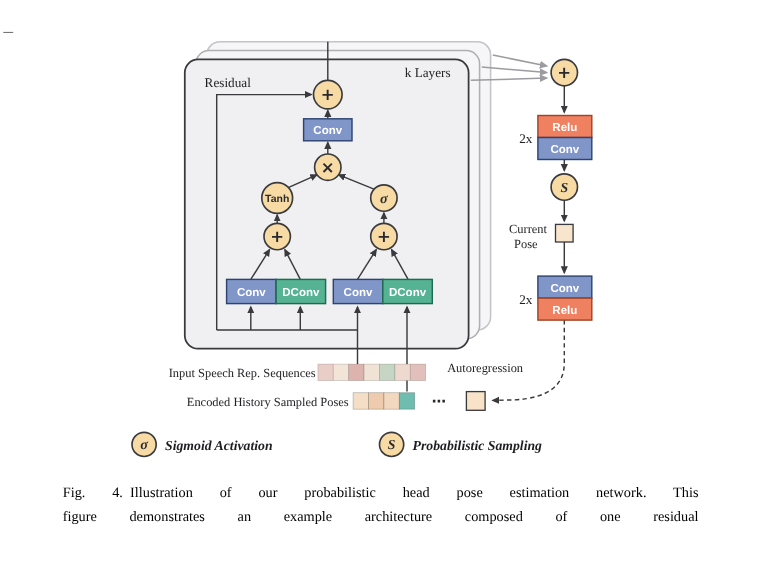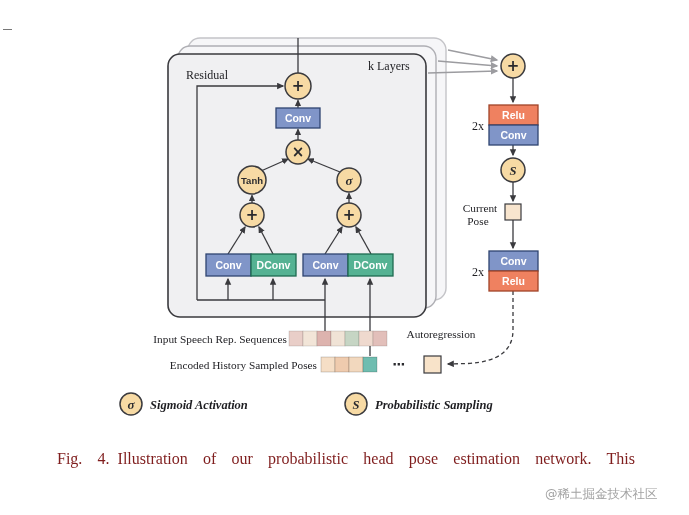--- a/index.html
+++ b/index.html
@@ -13,22 +13,22 @@
   .sigma-lbl{font:italic 700 13px "Liberation Serif",serif;fill:#2A2A2E;text-anchor:middle;}
   .s-lbl{font:italic 700 12.5px "Liberation Serif",serif;fill:#2A2A2E;text-anchor:middle;}
   .box-lbl{font:700 10.5px "Liberation Sans",sans-serif;fill:#ffffff;text-anchor:middle;}
   .anno{font:12px "Liberation Serif",serif;fill:#1E1E22;}
   .anno-sm{font:11.3px "Liberation Serif",serif;fill:#1E1E22;}
   .anno-mid{text-anchor:middle;}
   .anno-end{text-anchor:end;}
   .legend-txt{font:italic 600 12.5px "Liberation Serif",serif;fill:#1E1E22;}
   .dots{font:700 13px "DejaVu Sans",sans-serif;fill:#2A2A2E;text-anchor:middle;}
   
-  .caption{position:absolute;left:57px;top:448px;width:578px;color:#7f1d1d;
-           font-family:"Liberation Serif",serif;font-size:16px;}
+  .caption{position:absolute;left:57px;top:437px;width:578px;color:#000000;
+           font-family:"Liberation Serif",serif;font-size:13px;}
   .cap-line{line-height:22px;text-align:justify;text-align-last:justify;}
   .cap-line.last{text-align-last:left;}
   .watermark{position:absolute;left:545px;top:486px;font:12.5px "DejaVu Sans",sans-serif;color:#A2A2A2;}
 </style>
 </head>
 <body>
 
 <div id="page">
 
   <div class="corner-tick"></div>
@@ -160,16 +160,16 @@
     <text class="sigma-lbl" x="131" y="408.5">σ</text>
     <text class="legend-txt" x="150" y="409">Sigmoid Activation</text>
 
     <circle cx="356" cy="404" r="11" stroke="#3A3A3E" stroke-width="1.5" fill="#F7DAA4"></circle>
     <text class="s-lbl" x="356" y="408.5">S</text>
     <text class="legend-txt" x="375" y="409">Probabilistic Sampling</text>
   </svg>
 
   <div class="caption">
     <div class="cap-line">Fig. 4. Illustration of our probabilistic head pose estimation network. This</div>
+    <div class="cap-line">figure demonstrates an example architecture composed of one residual</div>
   </div>
 
-  <div class="watermark">@稀土掘金技术社区</div>
 </div>
 
 </body></html>

